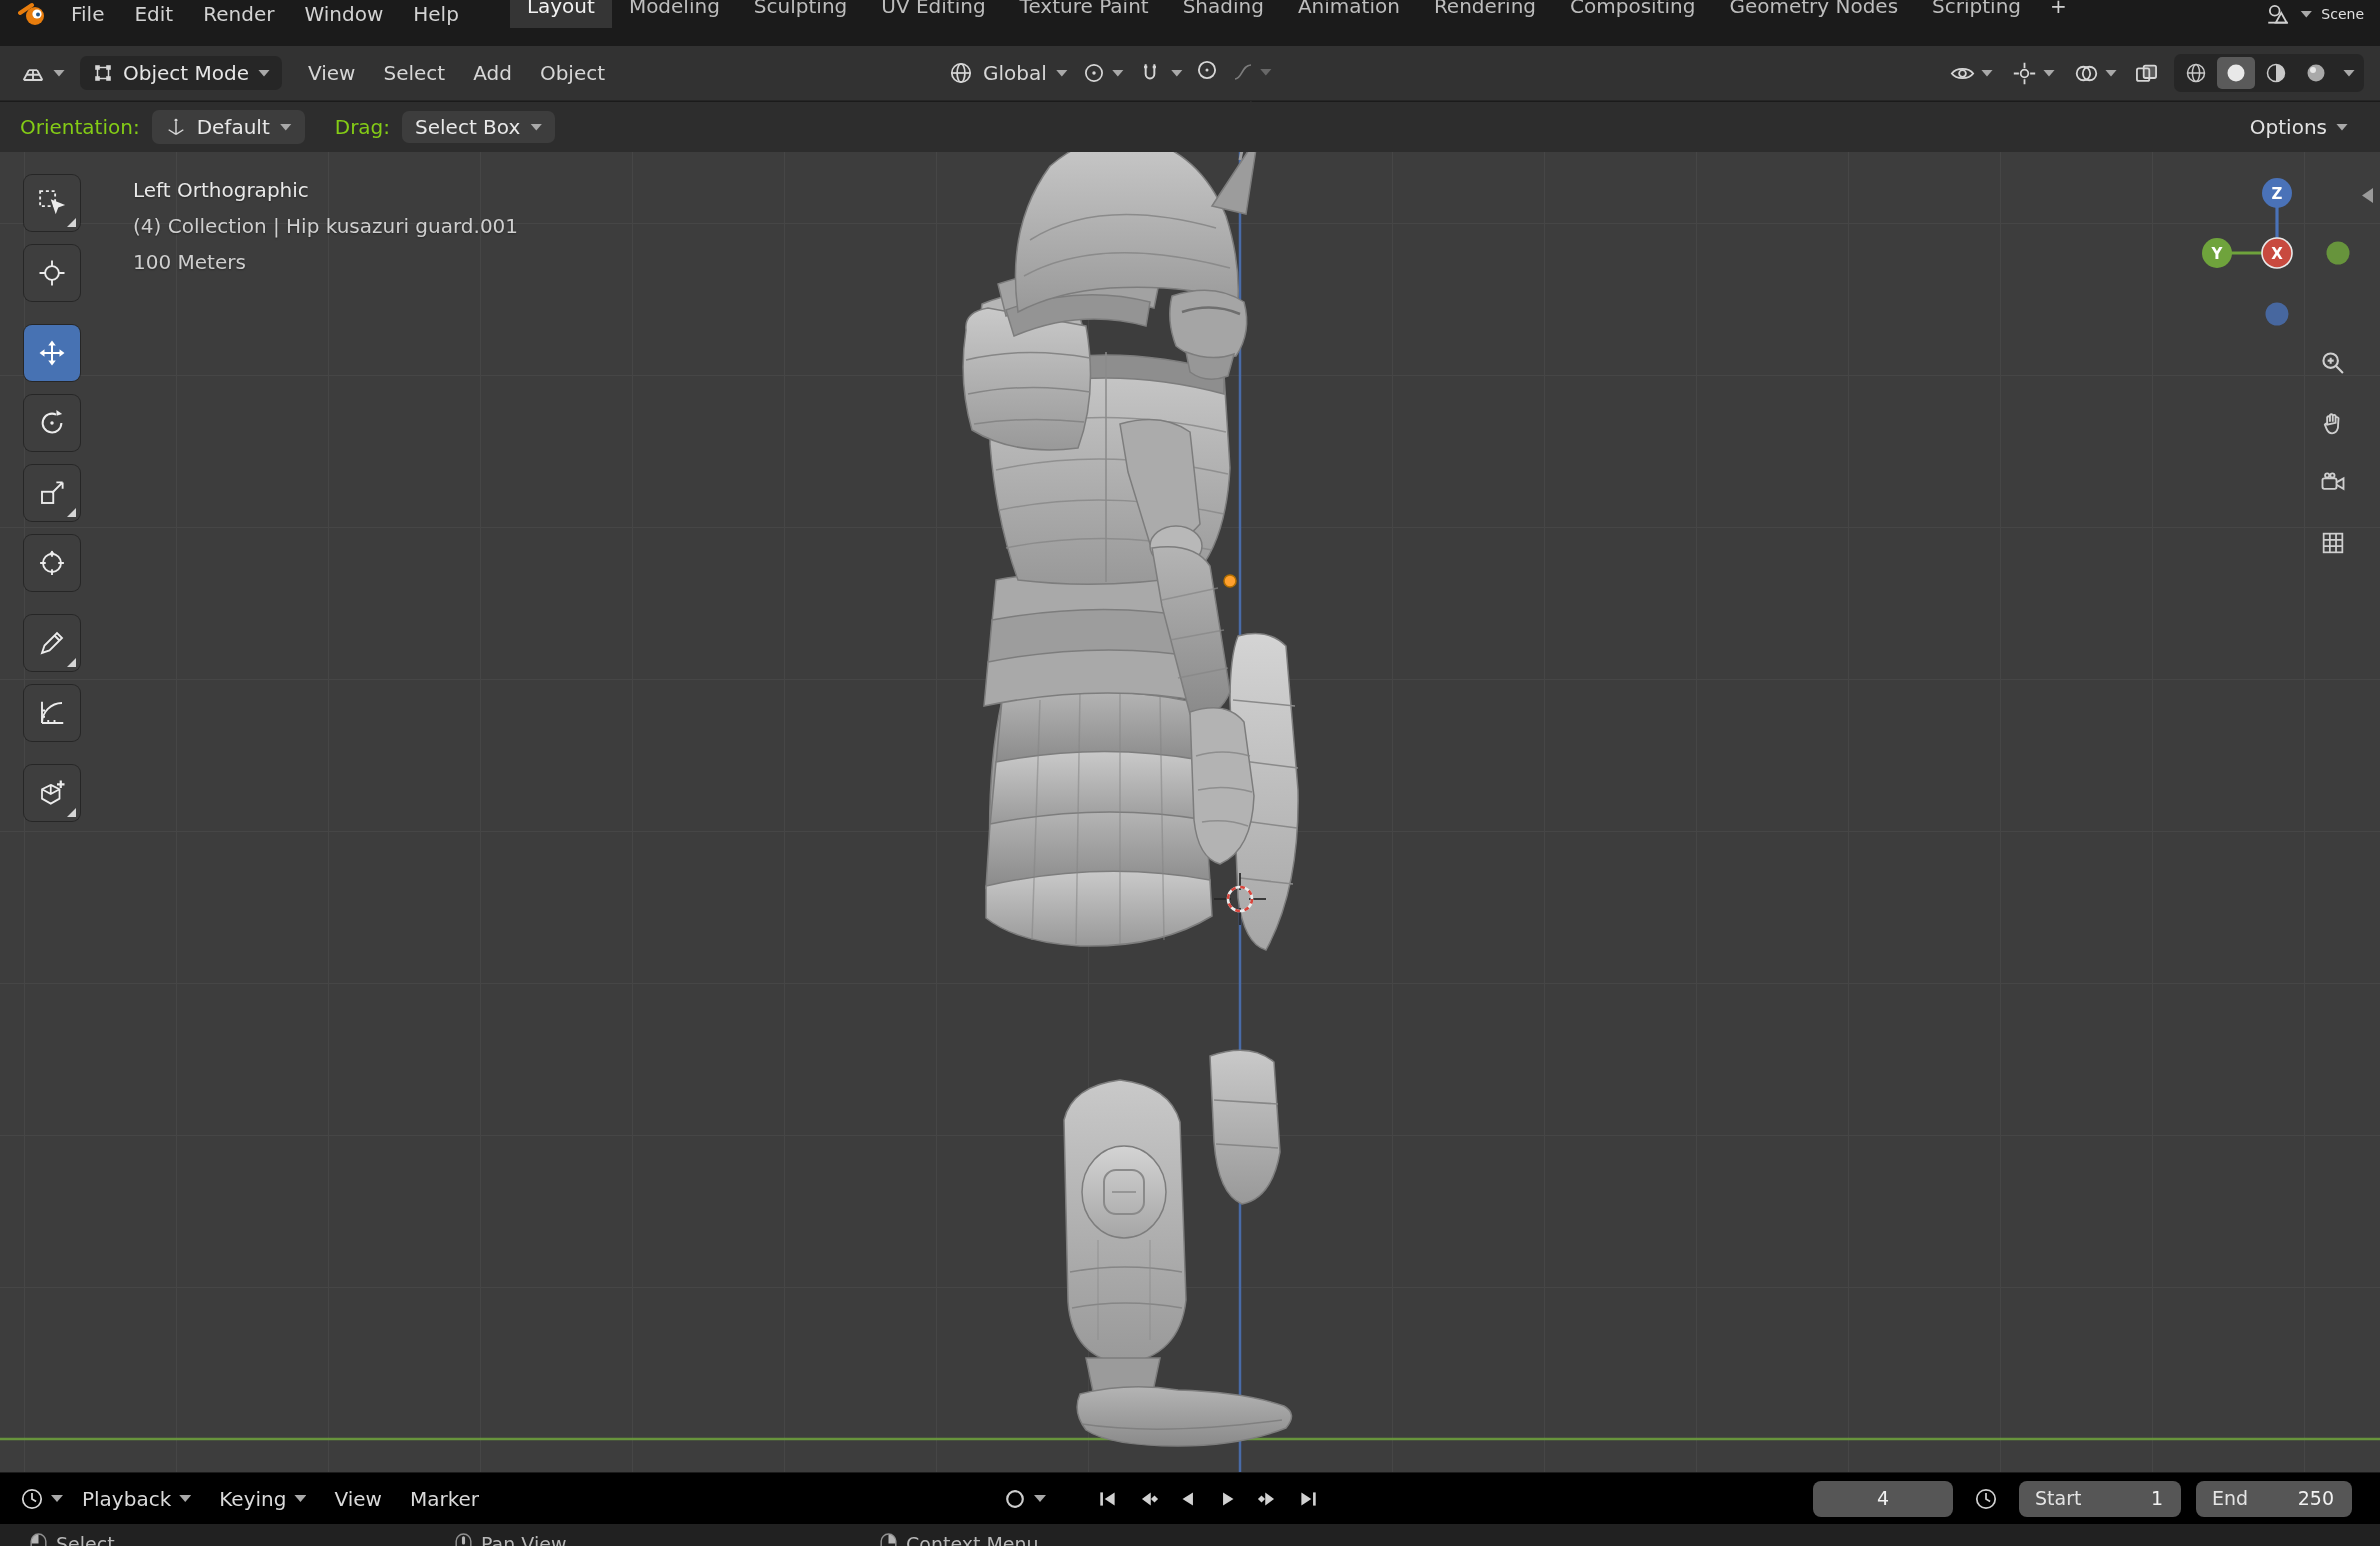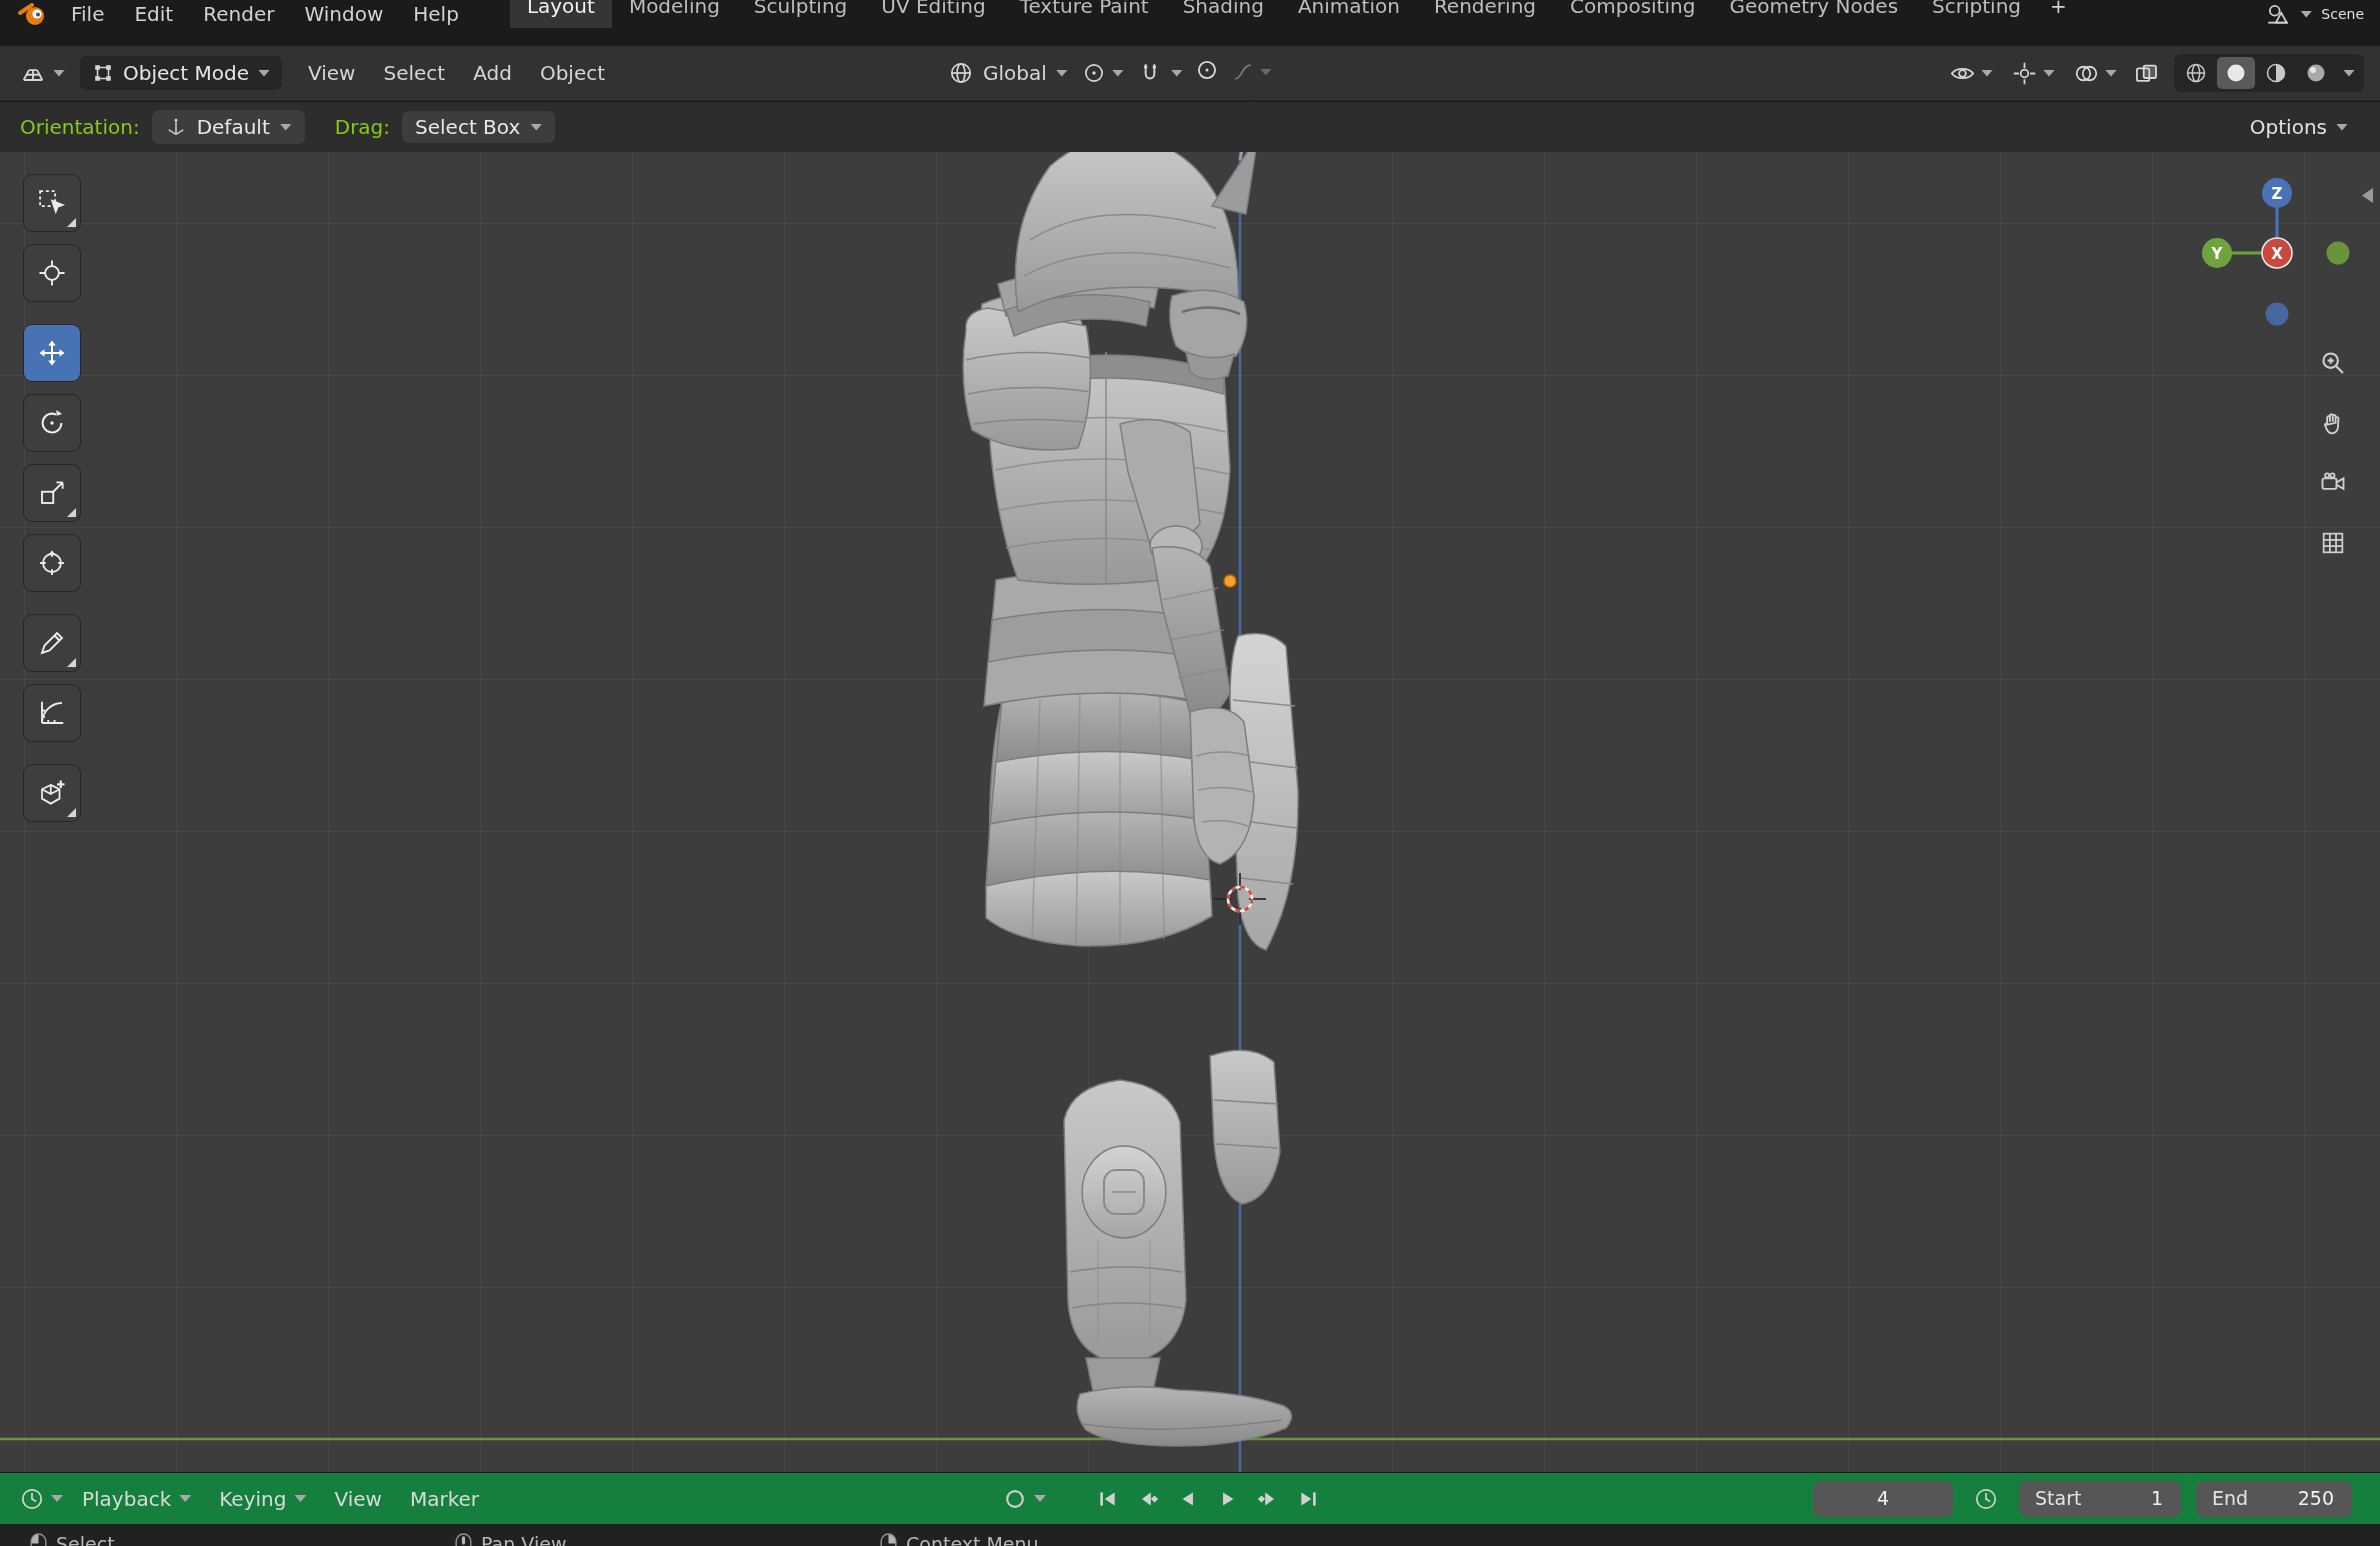--- a/index.html
+++ b/index.html
@@ -63,21 +63,21 @@
   .tool .corner{position:absolute;right:4px;bottom:4px;width:9px;height:9px;background:#d6d6d6;
     clip-path:polygon(100% 0,100% 100%,0 100%)}
 
   
   .gizmo{position:absolute;left:2197px;top:173px;z-index:6}
   .vbtn{position:absolute;width:34px;height:34px;z-index:6;display:flex;align-items:center;justify-content:center;left:2316px}
   .flap{position:absolute;left:2362px;top:188px;width:11px;height:15px;background:#9a9a9a;
     clip-path:polygon(100% 0,100% 100%,0 50%);z-index:6}
 
   
-  .timeline{position:absolute;left:0;right:0;bottom:22px;height:52px;background:#15803d;
+  .timeline{position:absolute;left:0;right:0;bottom:22px;height:52px;background:#000000;
     border-top:1px solid #1b1b1b;z-index:20;font-size:20px}
   .tl-left{position:absolute;left:14px;top:0;height:100%;display:flex;align-items:center}
   .tl-menu{display:flex;align-items:center;gap:8px;padding:0 14px;color:#dadada}
   .autokey{position:absolute;left:1003px;top:0;height:100%;display:flex;align-items:center;gap:7px}
   .transport{position:absolute;left:1091px;top:0;height:100%;display:flex;align-items:center;gap:6px}
   .tbtn{width:34px;height:36px;display:flex;align-items:center;justify-content:center;border-radius:5px}
   .tl-right{position:absolute;right:28px;top:0;height:100%;display:flex;align-items:center;gap:12px}
   .field{height:36px;background:#565656;border-radius:8px;display:flex;align-items:center;
     color:#f2f2f2;font-size:19px}
   .f-frame{width:140px;justify-content:center}
@@ -361,20 +361,25 @@
     <div class="pill">
       <span>Select Box</span>
       <span class="chev"></span>
     </div>
     <div class="opt-right">
       <span>Options</span>
       <span class="chev"></span>
     </div>
   </div>
 
+  <div class="vtext">
+    <div class="l1">Left Orthographic</div>
+    <div class="l2">(4) Collection | Hip kusazuri guard.001</div>
+    <div class="l3">100 Meters</div>
+  </div>
 
   <div class="ltools">
     <div class="tgroup">
       <div class="tool">
         <svg width="30" height="30" viewBox="0 0 24 24" fill="none" stroke="#ececec" stroke-width="1.5">
           <rect x="2.5" y="2.5" width="12" height="12" stroke-dasharray="2.4 2.2"></rect>
           <path d="M11 9 L15 21 L17 15.5 L22.5 13.5 Z" fill="#ececec" stroke="none"></path>
         </svg>
         <span class="corner"></span>
       </div>

